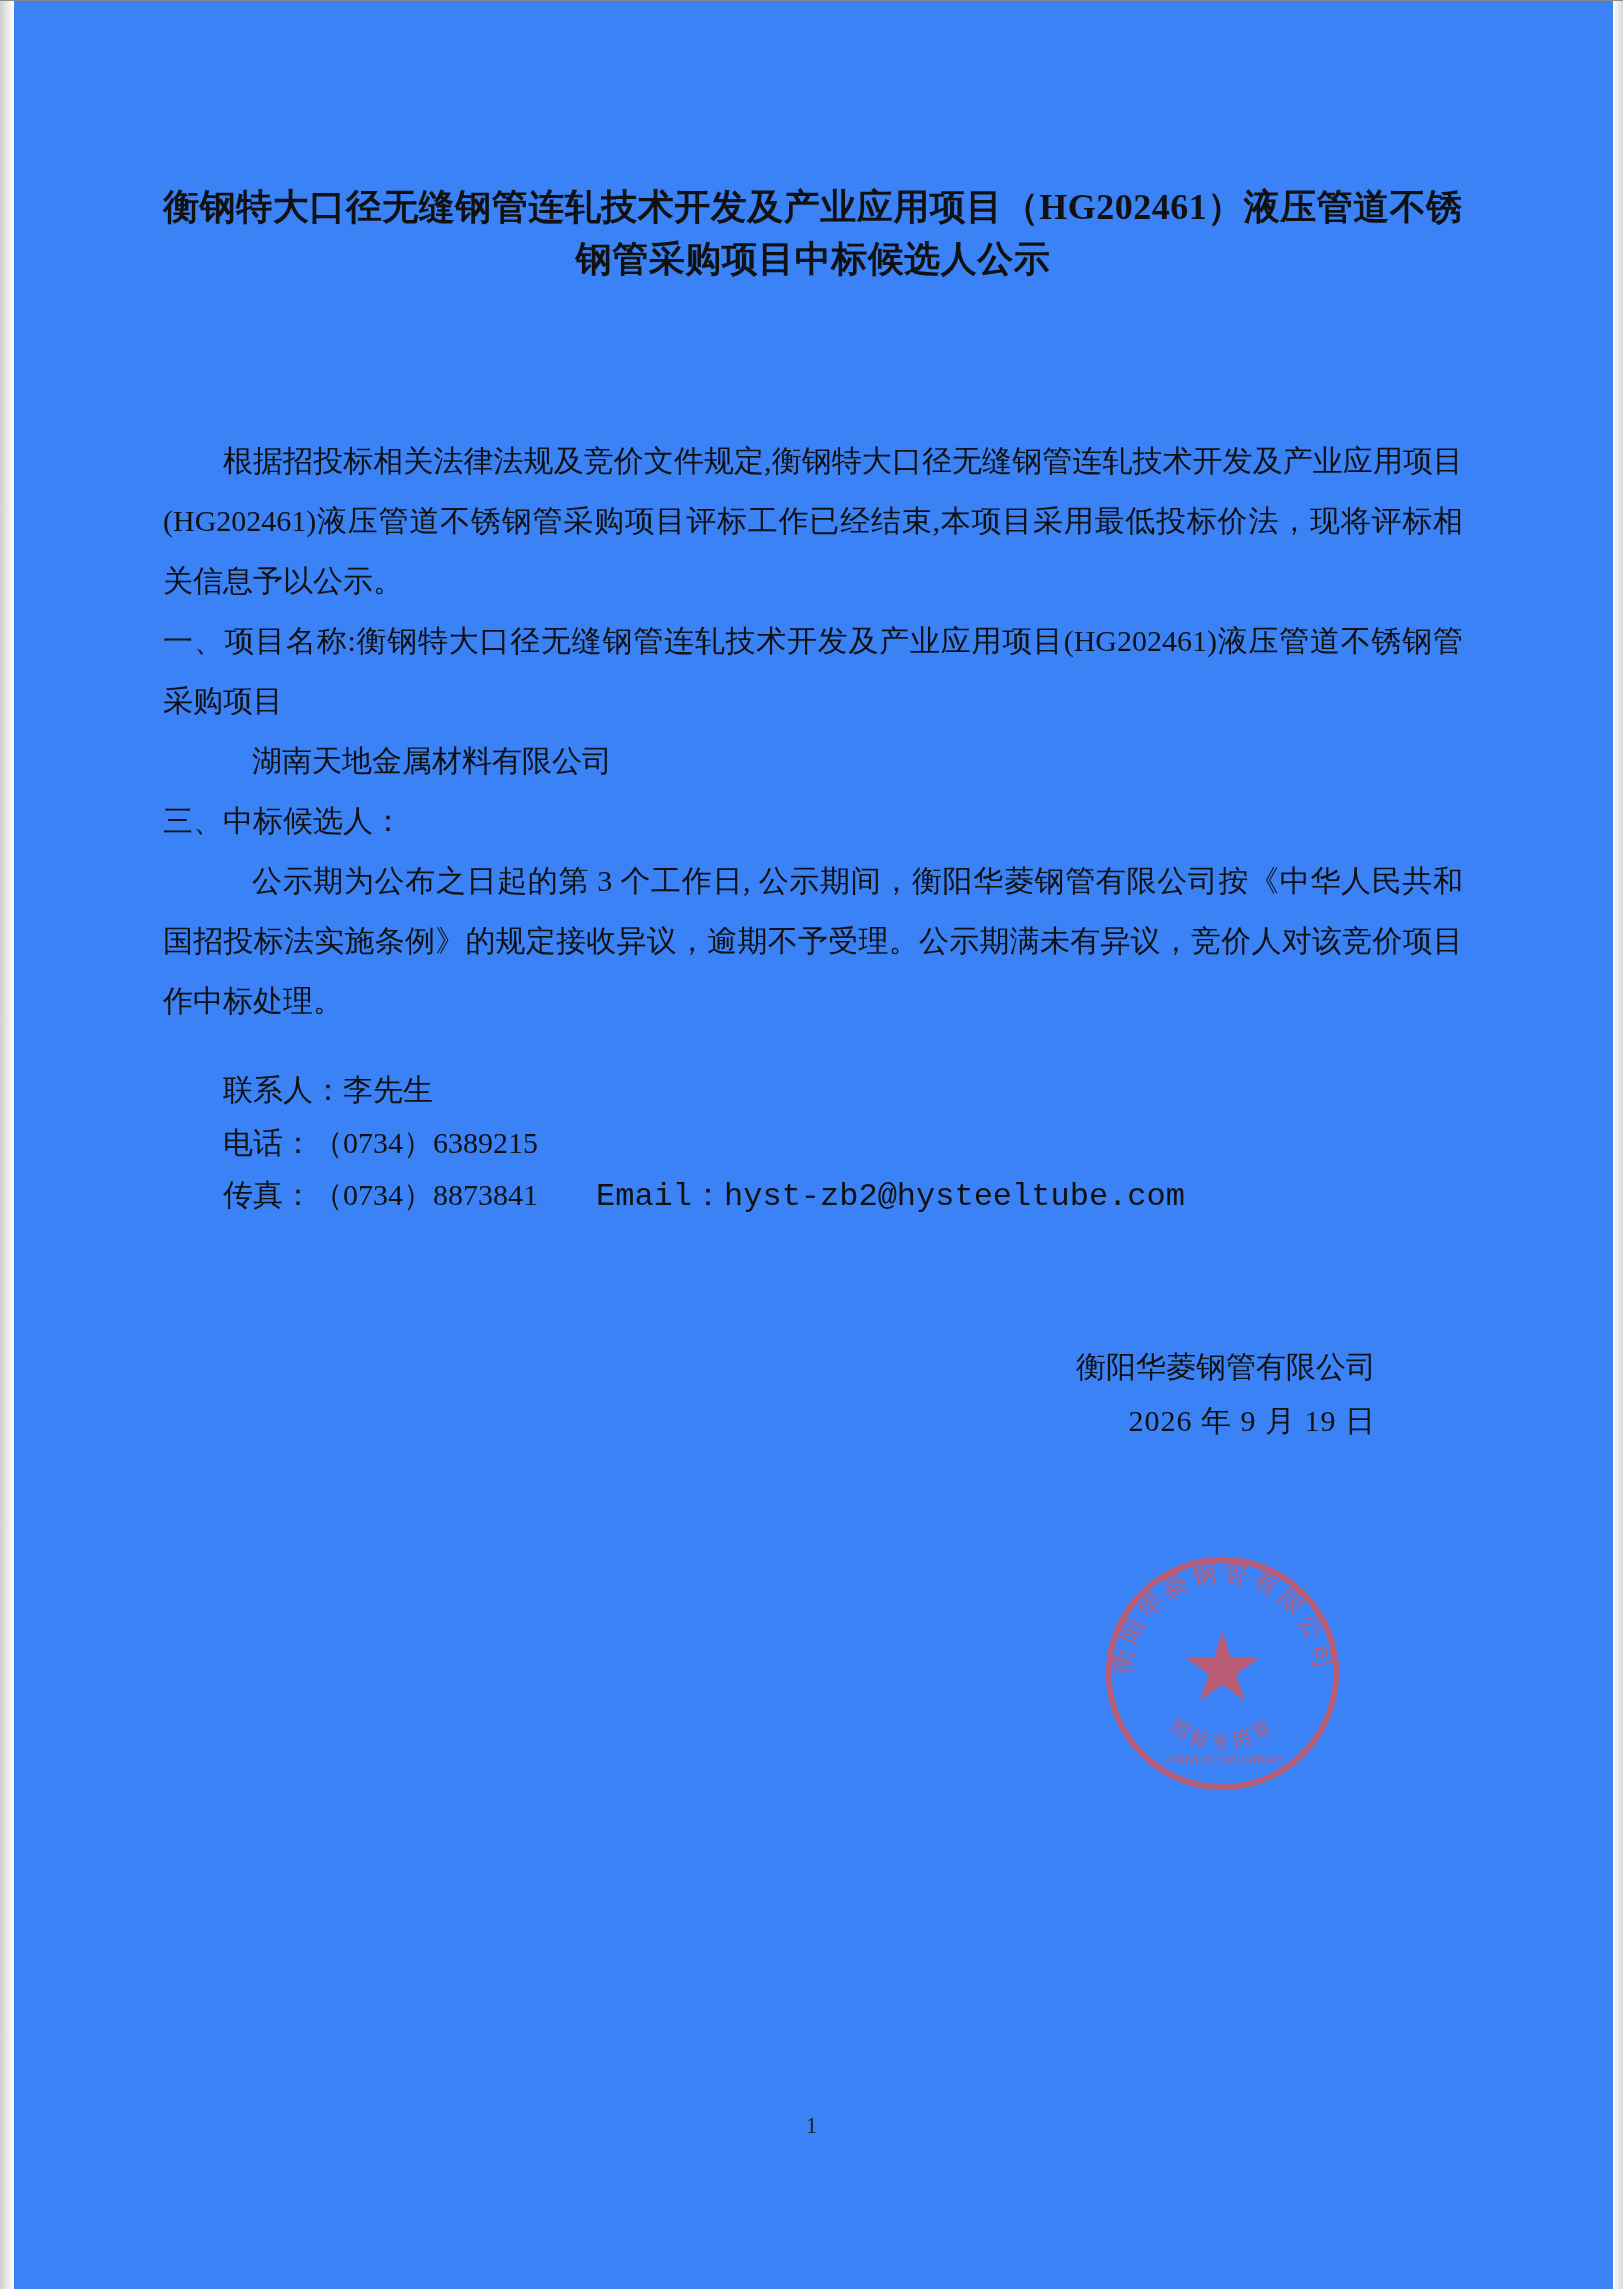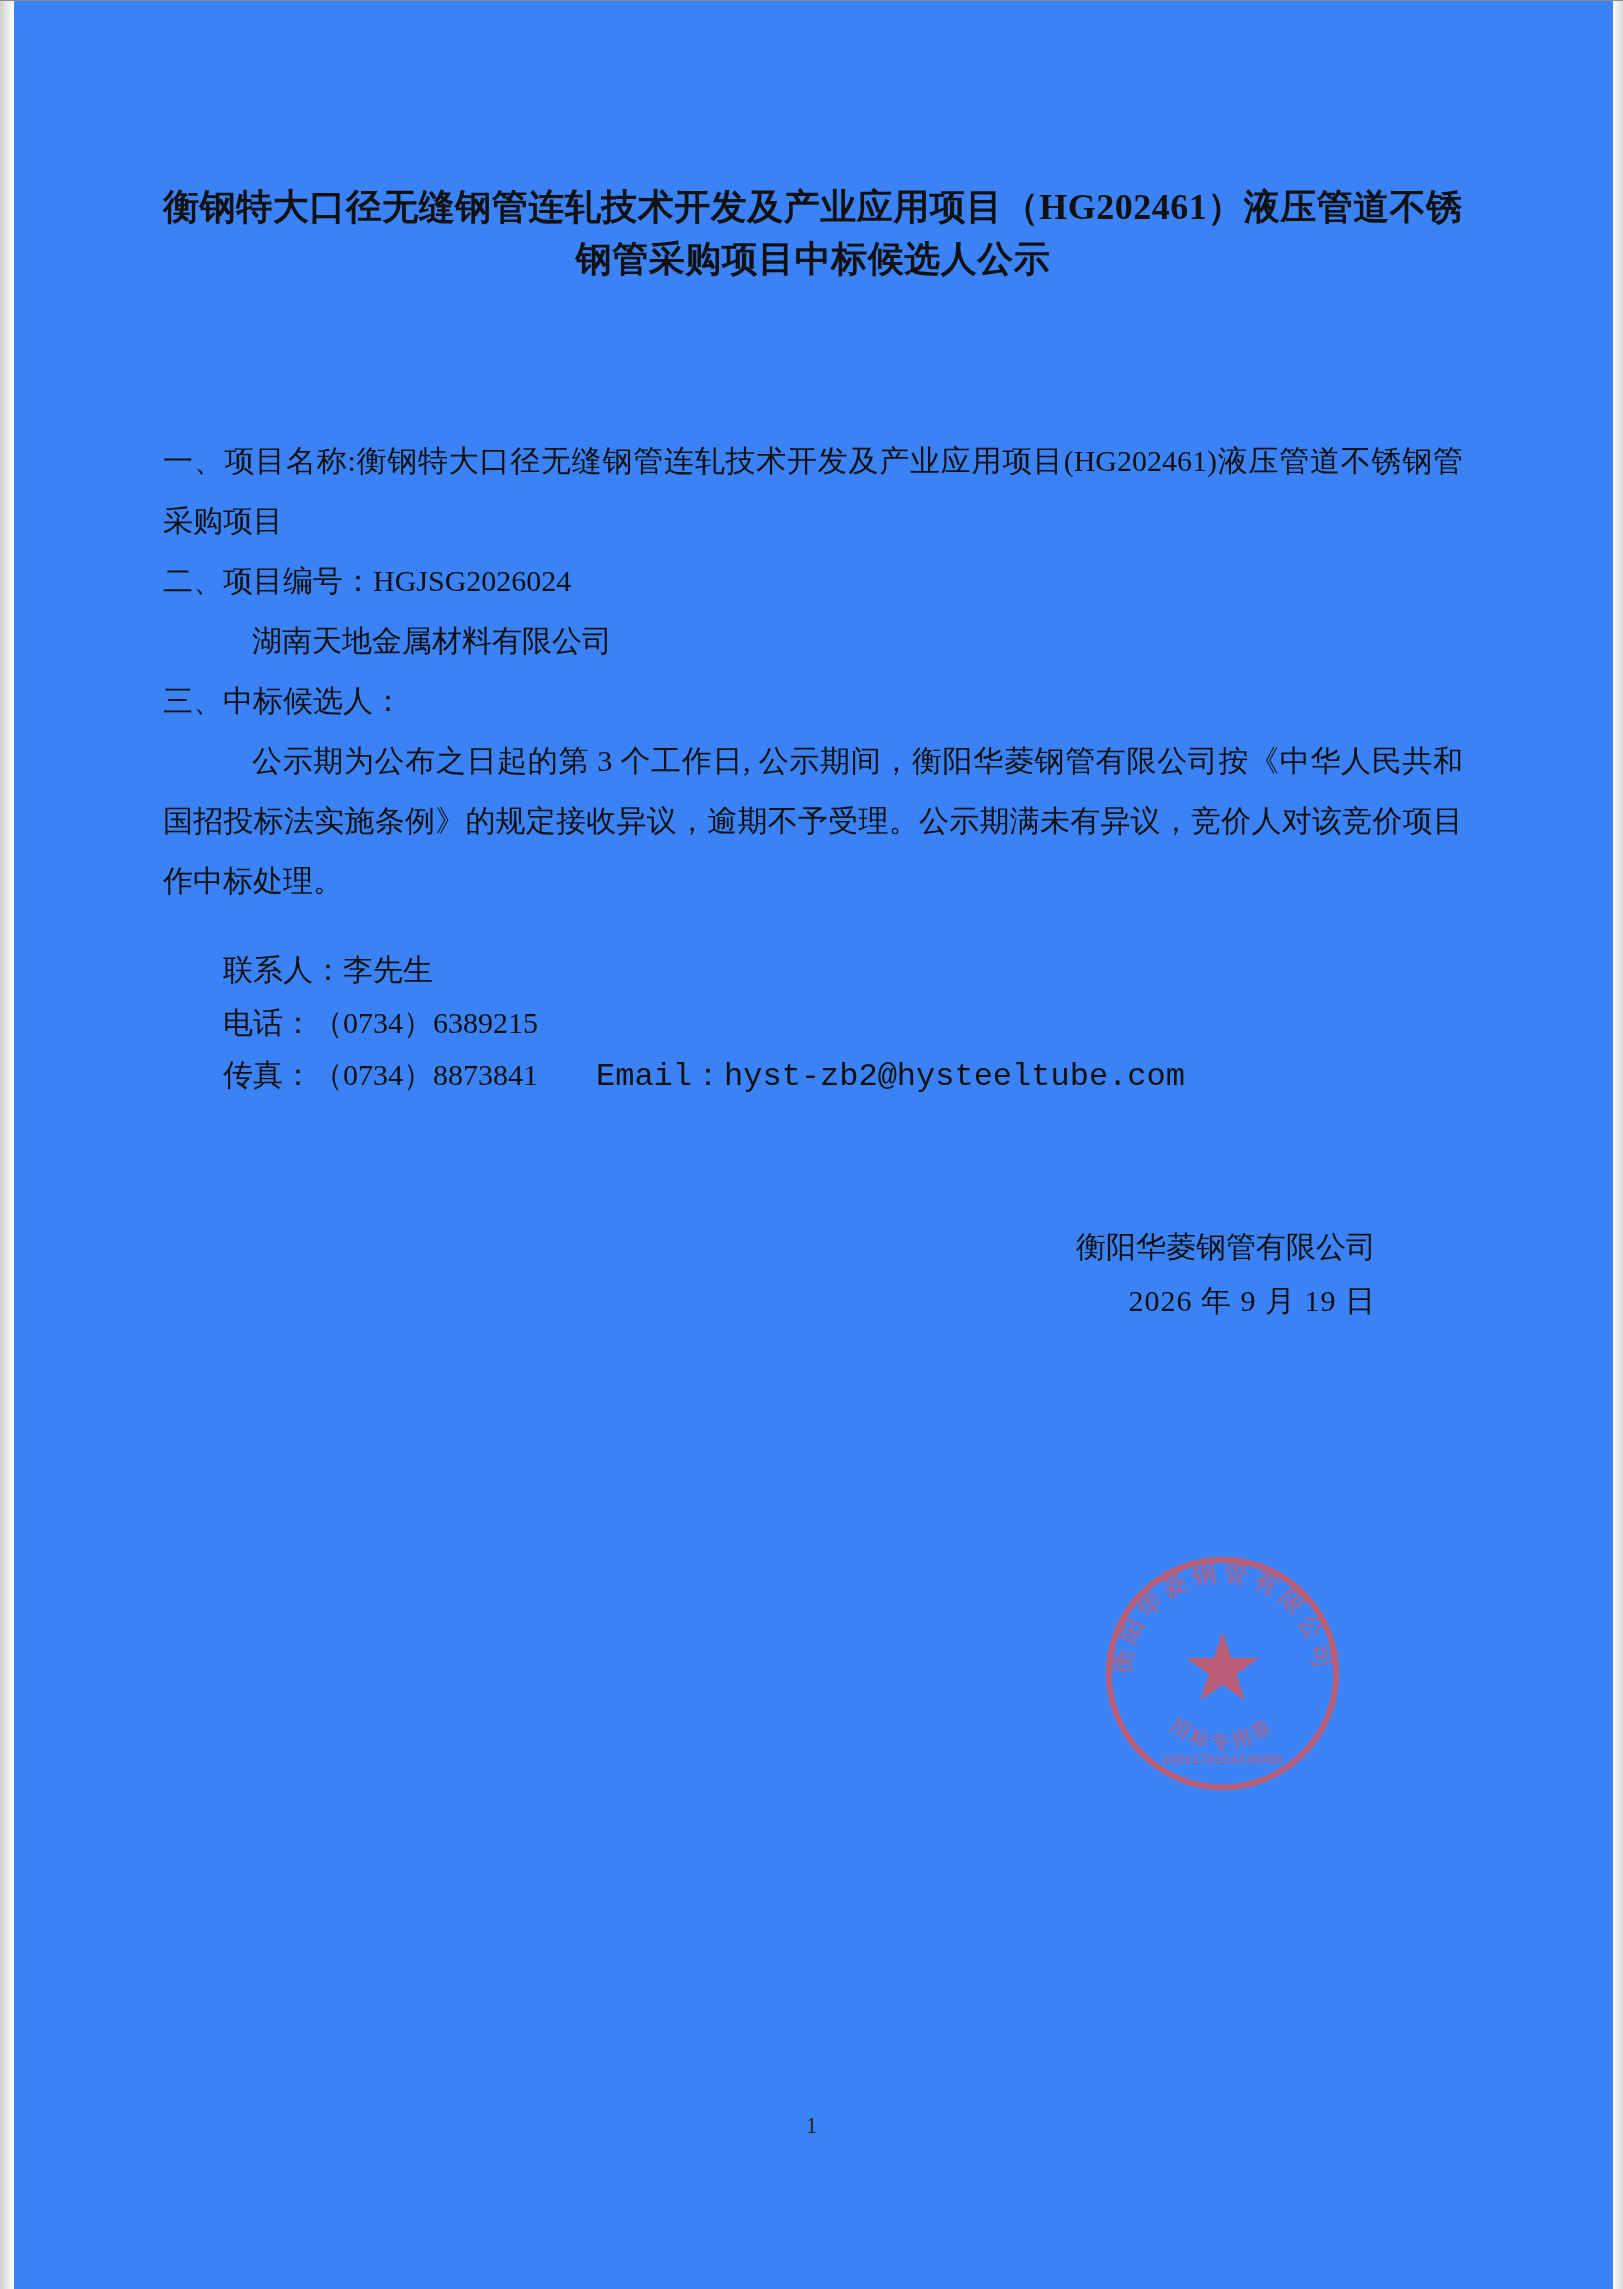--- a/index.html
+++ b/index.html
@@ -123,22 +123,22 @@
 </head>
 <body>
 
 <div class="page">
 
   <div class="content">
 
     <div class="doc-title">衡钢特大口径无缝钢管连轧技术开发及产业应用项目（HG202461）液压管道不锈钢管采购项目中标候选人公示</div>
 
     <div class="body-block">
+      <p class="p indent2">根据招投标相关法律法规及竞价文件规定,衡钢特大口径无缝钢管连轧技术开发及产业应用项目(HG202461)液压管道不锈钢管采购项目评标工作已经结束,本项目采用最低投标价法，现将评标相关信息予以公示。</p>
       <p class="p">一、项目名称:衡钢特大口径无缝钢管连轧技术开发及产业应用项目(HG202461)液压管道不锈钢管采购项目</p>
-      <p class="p">二、项目编号：HGJSG2026024</p>
       <p class="p indent-extra">湖南天地金属材料有限公司</p>
       <p class="p">三、中标候选人：</p>
       <p class="p indent-extra">公示期为公布之日起的第 3 个工作日, 公示期间，衡阳华菱钢管有限公司按《中华人民共和国招投标法实施条例》的规定接收异议，逾期不予受理。公示期满未有异议，竞价人对该竞价项目作中标处理。</p>
 
       <div class="contact-block">
         <p class="contact-line">联系人：李先生</p>
         <p class="contact-line">电话：（0734）6389215</p>
         <p class="contact-line"><span>传真：（0734）8873841</span><span class="email-run" style="margin-left:58px;">Email：hyst-zb2@hysteeltube.com</span></p>
       </div>
 

